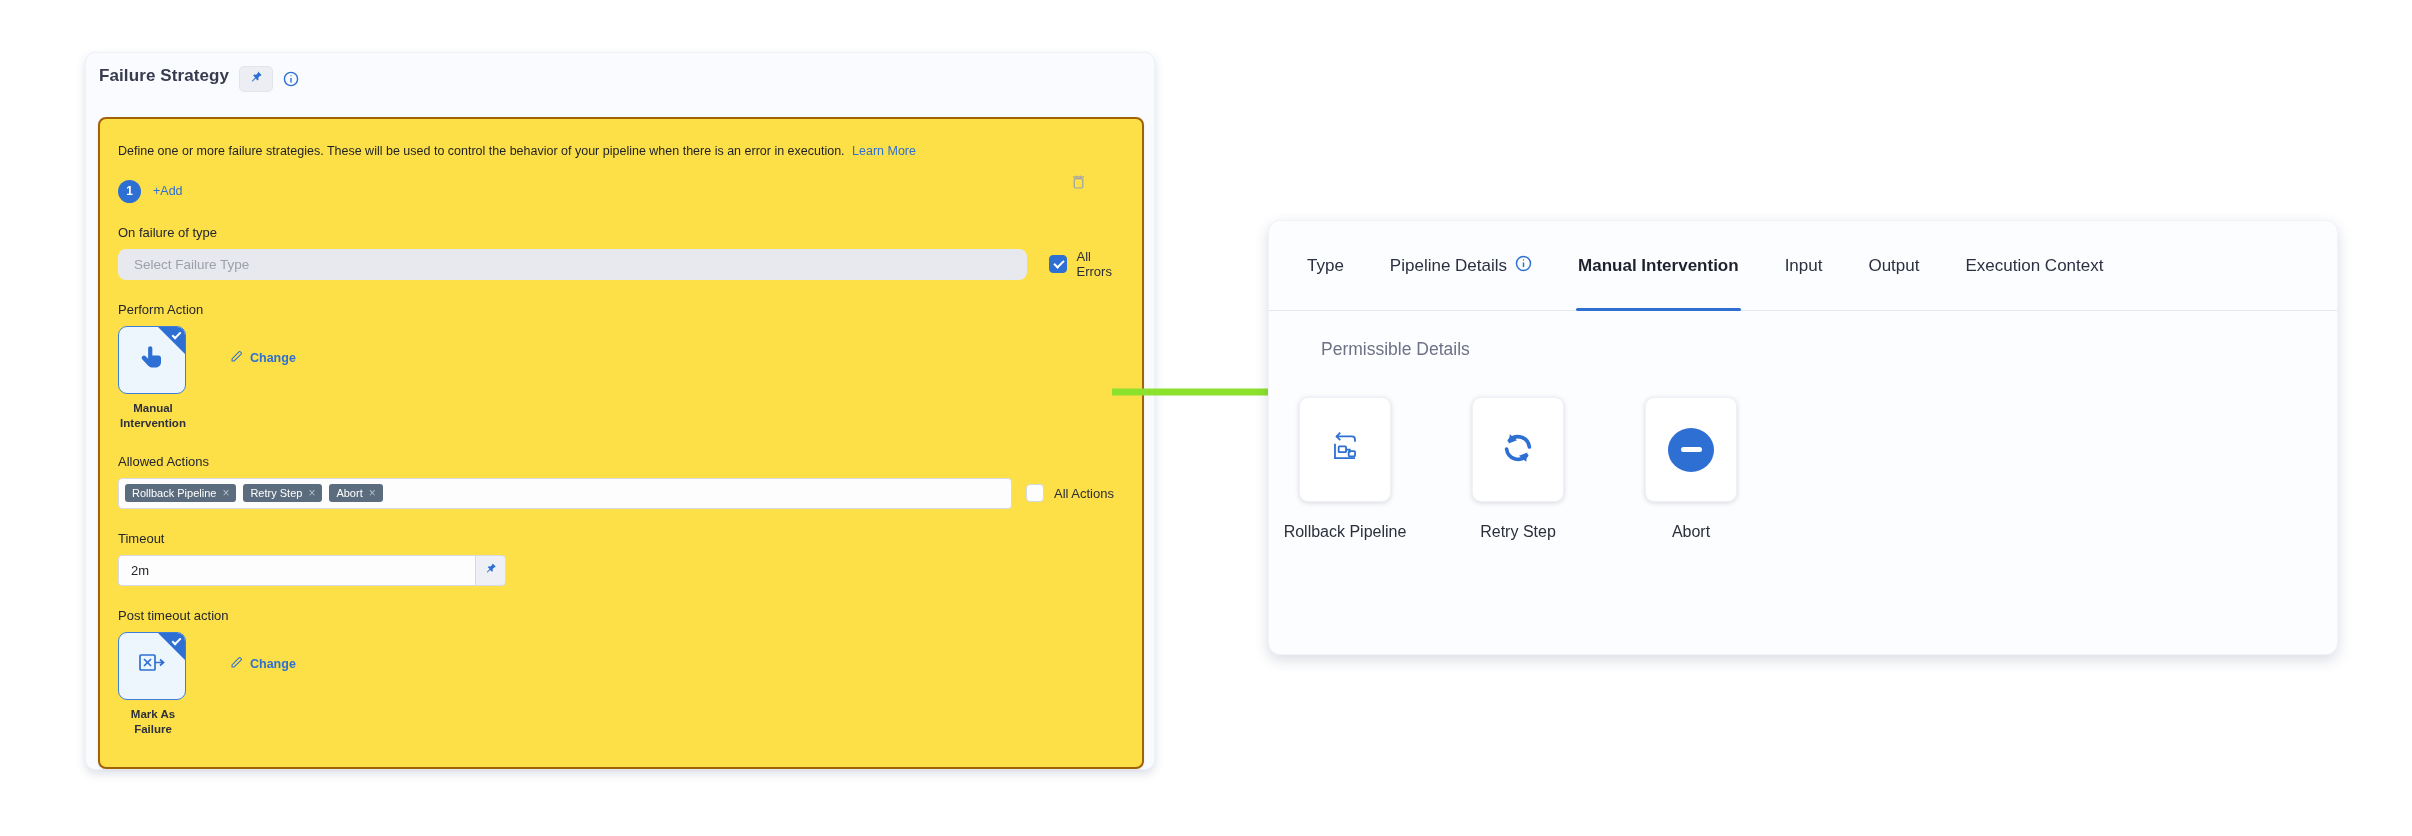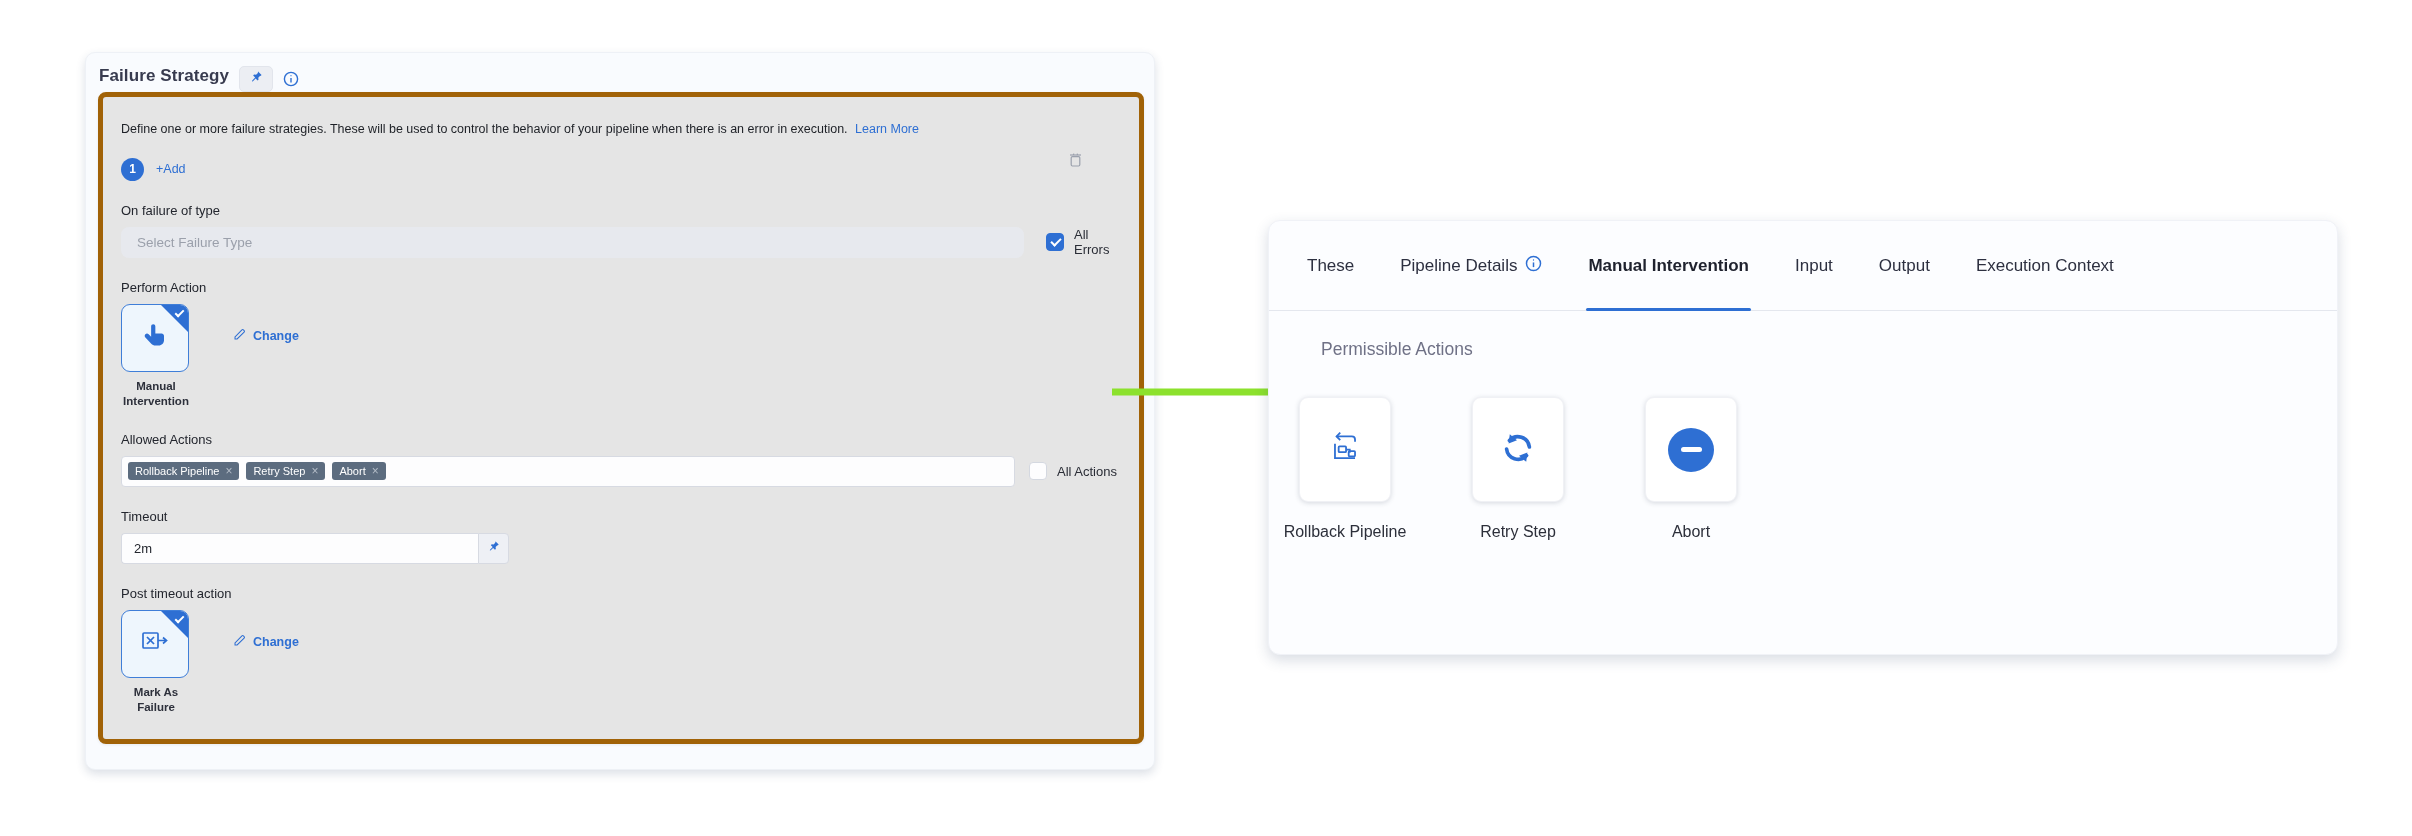--- a/index.html
+++ b/index.html
@@ -10,22 +10,22 @@
   
   .fs-panel { position:absolute; left:85px; top:52px; width:1070px; height:718px;
     background:#f9fbfe; border:1px solid #eef1f6; border-radius:10px;
     box-shadow:0 4px 10px rgba(40,60,100,.16); }
   .fs-header { display:flex; gap:10px; padding:13px 14px 0 13px; }
   .fs-title { font-size:17px; font-weight:bold; color:#383b4f; letter-spacing:.1px; }
   .pin-btn { display:flex; align-items:center; justify-content:center; width:34px; height:26px;
     background:#eceef3; border:1px solid #e2e5ec; border-radius:5px; cursor:pointer; }
   .info-i { display:flex; align-items:center; }
 
-  .fs-card { position:absolute; left:12px; top:39px; width:1046px; height:652px;
-    background:#e5e5e5; border:5px solid #a16207; border-radius:8px;
+  .fs-card { position:absolute; left:12px; top:64px; width:1046px; height:652px;
+    background:#fde047; border:2px solid #a16207; border-radius:8px;
     box-shadow:0 1px 3px rgba(30,40,60,.08); padding:24px 18px 0 18px; }
 
   .fs-desc { font-size:12.5px; color:#1d2026; line-height:1.35; }
   .fs-desc a { color:#2e6fd3; text-decoration:none; margin-left:4px; }
 
   .fs-row-add { display:flex; align-items:center; gap:12px; margin-top:20px; position:relative; }
   .idx-badge { width:23px; height:23px; border-radius:50%; background:#2e6fd3; color:#fff;
     font-size:12px; font-weight:bold; display:flex; align-items:center; justify-content:center; }
   .add-link { color:#2e6fd3; font-size:12.5px; text-decoration:none; }
   .trash { position:absolute; right:38px; top:-6px; cursor:pointer; }
@@ -246,21 +246,21 @@
     <svg width="220" height="36" viewBox="0 0 220 36">
       <line x1="3" y1="18" x2="186" y2="18" stroke="#8ce12d" stroke-width="7"></line>
       <polygon points="184,3 216,18 184,33" fill="#8ce12d"></polygon>
     </svg>
   </div>
 
   <section class="detail-panel">
 
     <div class="tabbar">
       <div class="tab">
-        <span>These</span>
+        <span>Type</span>
       </div>
       <div class="tab">
         <span>Pipeline Details</span>
         <span>
           <svg width="17" height="17" viewBox="0 0 16 16" fill="none" stroke="#2e6fd3" stroke-width="1.4">
             <circle cx="8" cy="8" r="6.6"></circle>
             <line x1="8" y1="7" x2="8" y2="11.4"></line>
             <circle cx="8" cy="4.7" r="0.6" fill="#2e6fd3" stroke="none"></circle>
           </svg>
         </span>
@@ -272,21 +272,21 @@
         <span>Input</span>
       </div>
       <div class="tab">
         <span>Output</span>
       </div>
       <div class="tab">
         <span>Execution Context</span>
       </div>
     </div>
 
-    <div class="perm-title">Permissible Actions</div>
+    <div class="perm-title">Permissible Details</div>
 
     <div class="actions-row">
 
       <div class="action-item">
         <div class="action-card">
           <span>
             <svg width="38" height="38" viewBox="0 0 36 36" fill="none" stroke="#2e6fd3" stroke-width="1.7">
               <polyline points="13.5,3.5 10,7 13.5,10.5"></polyline>
               <path d="M10 7h14.5a3 3 0 0 1 3 3v2"></path>
               <path d="M8.5 14v13.5h19"></path>

